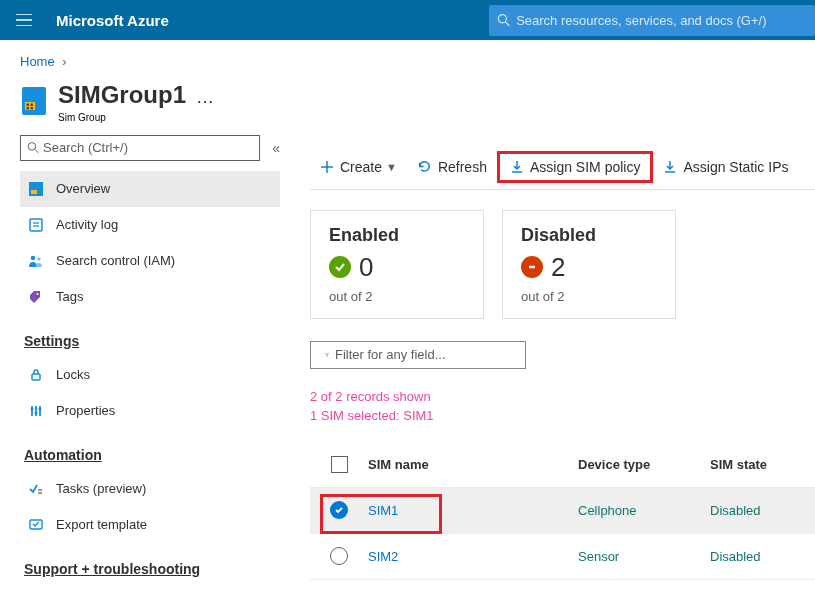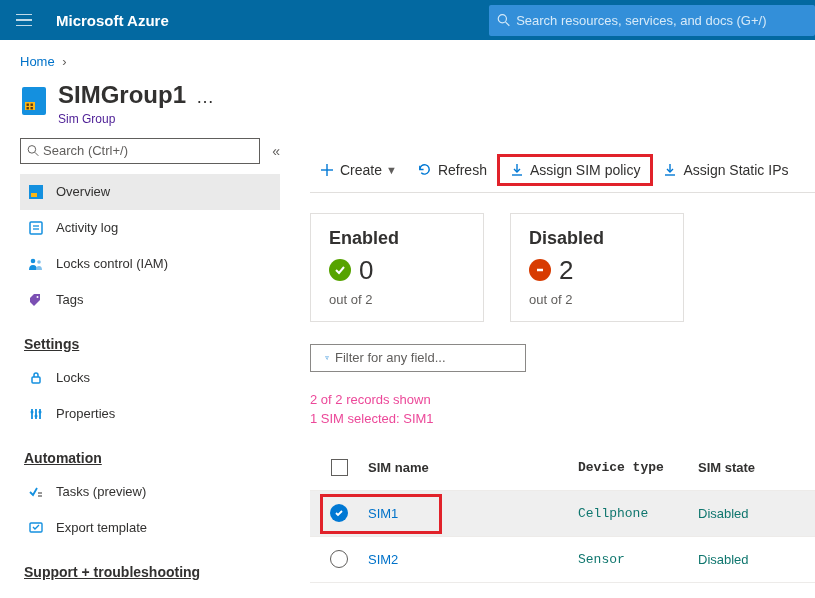--- a/index.html
+++ b/index.html
@@ -16,21 +16,21 @@
 
   
   .breadcrumb { padding: 14px 20px 8px 20px; font-size: 13px; }
   .breadcrumb a { color: #0072c9; text-decoration: none; }
   .breadcrumb .chev { color: #605e5c; margin-left: 4px; }
 
   
   .title-row { display: flex; align-items: flex-start; padding: 4px 20px 12px 20px; }
   .title-icon { width: 28px; height: 30px; margin-right: 10px; margin-top: 4px; }
   .title-text h1 { font-size: 24px; font-weight: 600; color: #323130; line-height: 1.2; }
-  .title-text .sub { font-size: 12px; color: #4c1d95; margin-top: 2px; }
+  .title-text .sub { font-size: 10px; color: #000000; margin-top: 2px; }
   .title-more { margin-left: 10px; color: #323130; font-size: 18px; letter-spacing: 1px; cursor: pointer; margin-top: 6px; }
 
   
   .body { display: flex; height: calc(598px - 40px - 36px - 60px); }
 
   
   .left { width: 290px; padding: 0 10px 0 20px; }
   .nav-search-row { display: flex; align-items: center; margin-bottom: 10px; }
   .nav-search { flex: 1; height: 26px; border: 1px solid #605e5c; display: flex; align-items: center; padding: 0 6px; }
   .nav-search input { border: none; outline: none; font-size: 13px; width: 100%; margin-left: 4px; color: #605e5c; }
@@ -45,42 +45,42 @@
 
   
   .right { flex: 1; padding: 16px 0 0 20px; overflow: hidden; }
 
   .toolbar { display: flex; align-items: center; border-bottom: 1px solid #e1dfdd; padding-bottom: 6px; margin-bottom: 20px; }
   .tbtn { display: flex; align-items: center; height: 32px; padding: 0 10px; cursor: pointer; color: #323130; font-size: 14px; }
   .tbtn .ti { color: #0078d4; margin-right: 6px; display: inline-flex; }
   .tbtn .chev-down { margin-left: 4px; color: #605e5c; font-size: 11px; }
   .tbtn.highlighted { border: 3px solid #e1222a; }
 
-  .cards { display: flex; gap: 26px; }
+  .cards { display: flex; gap: 18px; }
   .card { border: 1px solid #e1dfdd; padding: 14px 18px 14px 18px; width: 174px; }
   .card .clabel { font-size: 18px; font-weight: 600; color: #323130; margin-bottom: 6px; }
   .card .cval { display: flex; align-items: center; font-size: 26px; font-weight: 400; color: #323130; }
   .card .cval .badge { width: 22px; height: 22px; border-radius: 50%; margin-right: 8px; display: flex; align-items: center; justify-content: center; }
   .badge-ok { background: #57a300; }
   .badge-no { background: #d83b01; }
   .card .csub { font-size: 13px; color: #605e5c; margin-top: 6px; }
 
   .filter-wrap { margin-top: 22px; display: flex; align-items: center; border: 1px solid #8a8886; height: 28px; width: 216px; padding: 0 14px; }
   .filter-wrap input { border: none; outline: none; flex: 1; font-size: 13px; color: #605e5c; margin-left: 6px; }
   .filter-wrap input::placeholder { color: #605e5c; }
 
   .records { margin-top: 18px; font-size: 13px; color: #ec4899; }
   .records div { line-height: 1.5; }
 
   .table { margin-top: 16px; }
   .thead, .trow { display: flex; align-items: center; height: 46px; border-bottom: 1px solid #edebe9; }
   .thead { font-weight: 600; font-size: 13px; }
   .col-chk { width: 58px; display: flex; align-items: center; justify-content: center; }
   .col-name { width: 210px; }
-  .col-type { width: 120px; font-family: Liberation Mono, monospace; }
+  .col-type { width: 132px; }
   .col-state { flex: 1; }
   .chkbox { width: 17px; height: 17px; border: 1px solid #605e5c; background: #fff; }
   .radio-chk { width: 18px; height: 18px; border-radius: 50%; background: #0078d4; display: flex; align-items: center; justify-content: center; }
   .radio-unchk { width: 18px; height: 18px; border-radius: 50%; border: 1px solid #605e5c; background: #fff; }
   .trow .sim-link { color: #0072c9; cursor: pointer; }
   .trow.selected { background: #efefef; }
   .trow.selected .col-chk, .trow.selected .col-name { position: relative; }
   .row-hl-wrap { position: absolute; left: 320px; top: 494px; width: 122px; height: 40px; border: 3px solid #e1222a; pointer-events: none; }
   .ctxt { color: #0f766e; }
 
@@ -166,21 +166,21 @@
     </div>
     <div class="nav-item">
       <span class="ni-icon">
           <svg width="16" height="14" viewBox="0 0 16 14">
             <circle cx="5" cy="4" r="2.3" fill="#1490df"></circle>
             <path d="M1 13 q0 -5 4 -5 t4 5 z" fill="#1490df"></path>
             <circle cx="11" cy="5" r="1.8" fill="#83c1ec"></circle>
             <path d="M8 13 q0 -4 3 -4 t3 4 z" fill="#83c1ec"></path>
           </svg>
         </span>
-      <span>Locks control (IAM)</span>
+      <span>Search control (IAM)</span>
     </div>
     <div class="nav-item">
       <span class="ni-icon">
           <svg width="14" height="14" viewBox="0 0 14 14">
             <path d="M1 5 L5 1 h6 v6 L5 13 1 9 z" fill="#7b4fb3"></path>
             <circle cx="8.5" cy="4" r="1" fill="#fff"></circle>
           </svg>
         </span>
       <span>Tags</span>
     </div>

